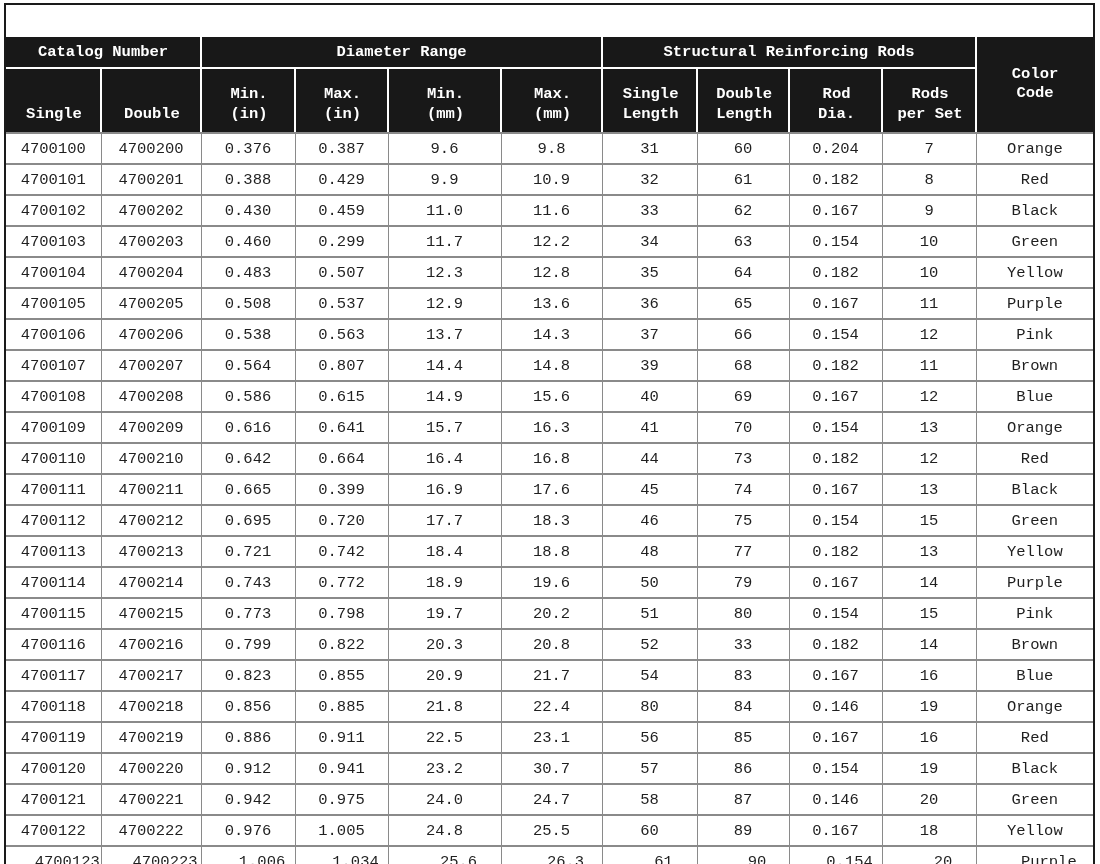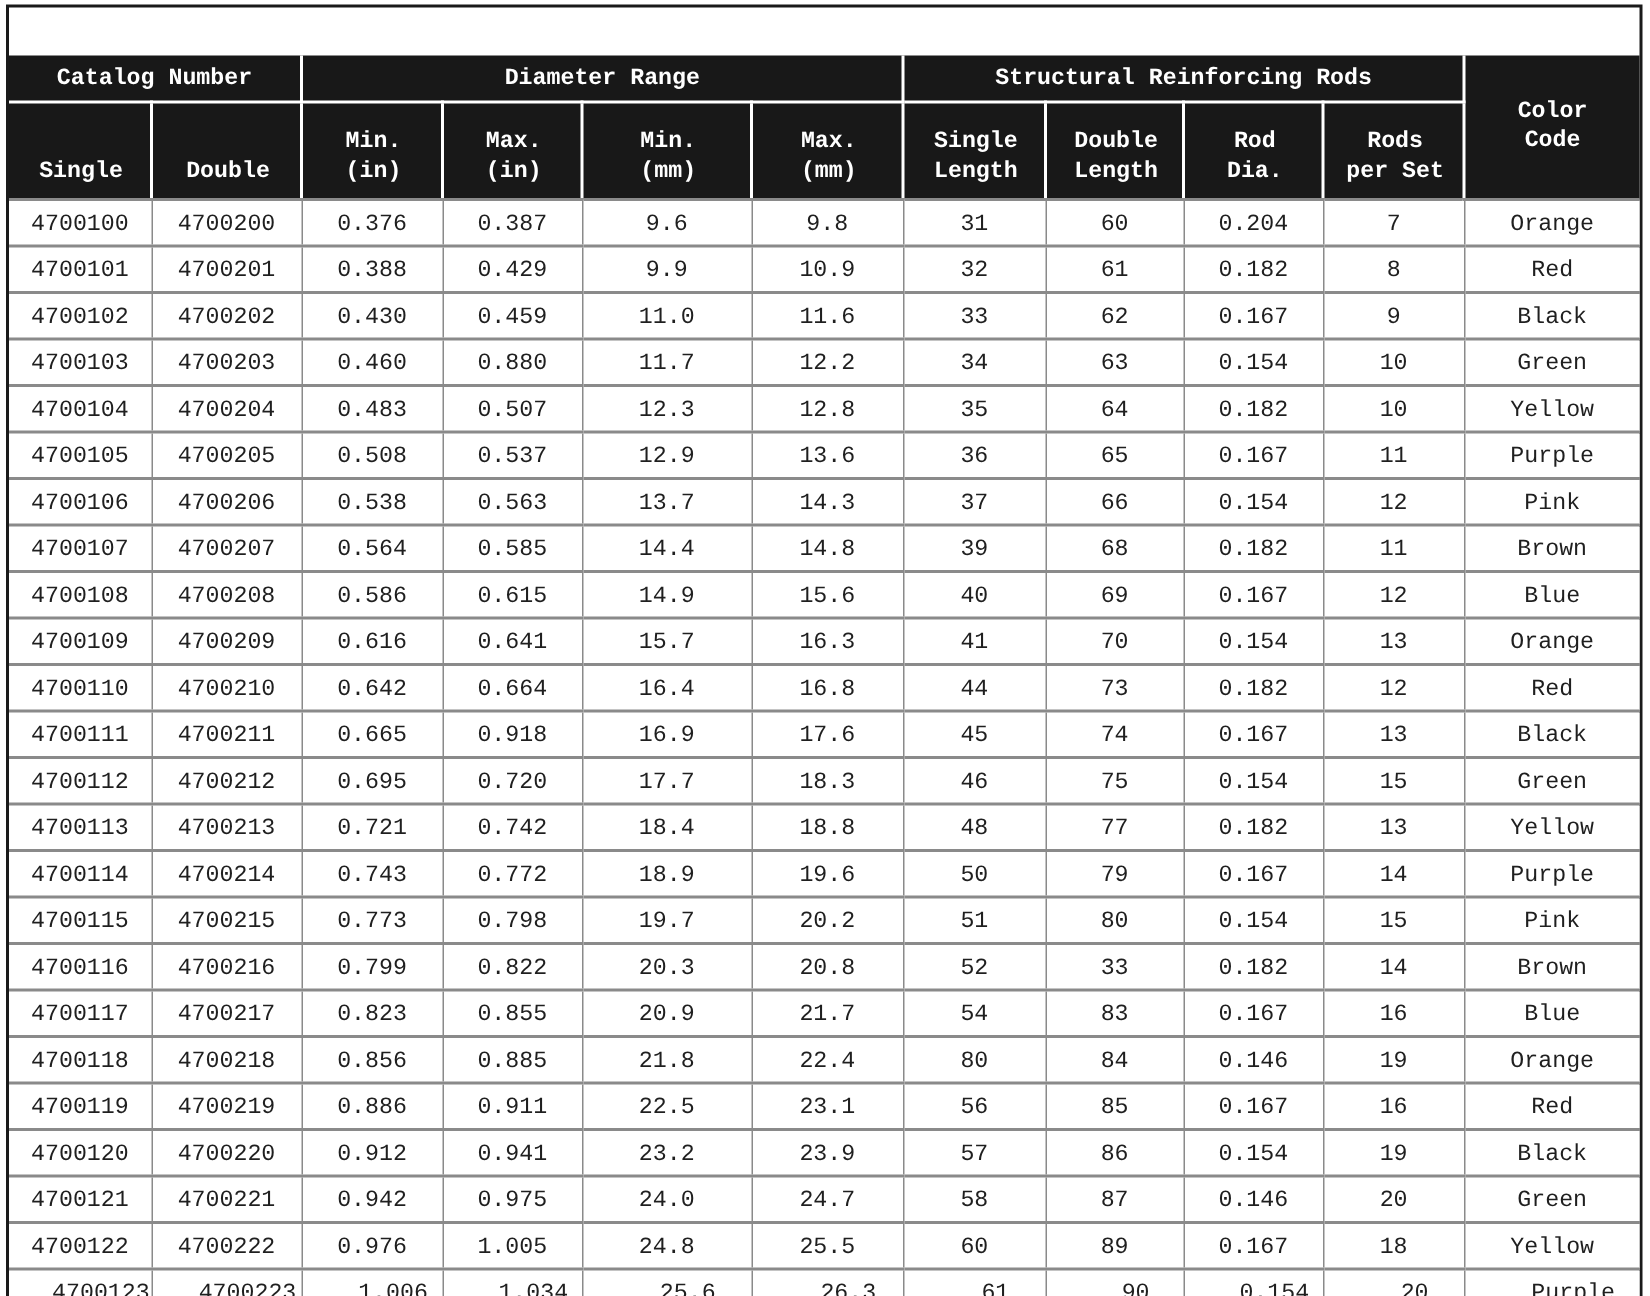--- a/index.html
+++ b/index.html
@@ -177,21 +177,21 @@
           <td>33</td>
           <td>62</td>
           <td>0.167</td>
           <td>9</td>
           <td>Black</td>
         </tr>
         <tr>
           <td>4700103</td>
           <td>4700203</td>
           <td>0.460</td>
-          <td>0.880</td>
+          <td>0.299</td>
           <td>11.7</td>
           <td>12.2</td>
           <td>34</td>
           <td>63</td>
           <td>0.154</td>
           <td>10</td>
           <td>Green</td>
         </tr>
         <tr>
           <td>4700104</td>
@@ -229,21 +229,21 @@
           <td>37</td>
           <td>66</td>
           <td>0.154</td>
           <td>12</td>
           <td>Pink</td>
         </tr>
         <tr>
           <td>4700107</td>
           <td>4700207</td>
           <td>0.564</td>
-          <td>0.585</td>
+          <td>0.807</td>
           <td>14.4</td>
           <td>14.8</td>
           <td>39</td>
           <td>68</td>
           <td>0.182</td>
           <td>11</td>
           <td>Brown</td>
         </tr>
         <tr>
           <td>4700108</td>
@@ -281,21 +281,21 @@
           <td>44</td>
           <td>73</td>
           <td>0.182</td>
           <td>12</td>
           <td>Red</td>
         </tr>
         <tr>
           <td>4700111</td>
           <td>4700211</td>
           <td>0.665</td>
-          <td>0.918</td>
+          <td>0.399</td>
           <td>16.9</td>
           <td>17.6</td>
           <td>45</td>
           <td>74</td>
           <td>0.167</td>
           <td>13</td>
           <td>Black</td>
         </tr>
         <tr>
           <td>4700112</td>
@@ -400,21 +400,21 @@
           <td>0.167</td>
           <td>16</td>
           <td>Red</td>
         </tr>
         <tr>
           <td>4700120</td>
           <td>4700220</td>
           <td>0.912</td>
           <td>0.941</td>
           <td>23.2</td>
-          <td>23.9</td>
+          <td>30.7</td>
           <td>57</td>
           <td>86</td>
           <td>0.154</td>
           <td>19</td>
           <td>Black</td>
         </tr>
         <tr>
           <td>4700121</td>
           <td>4700221</td>
           <td>0.942</td>

